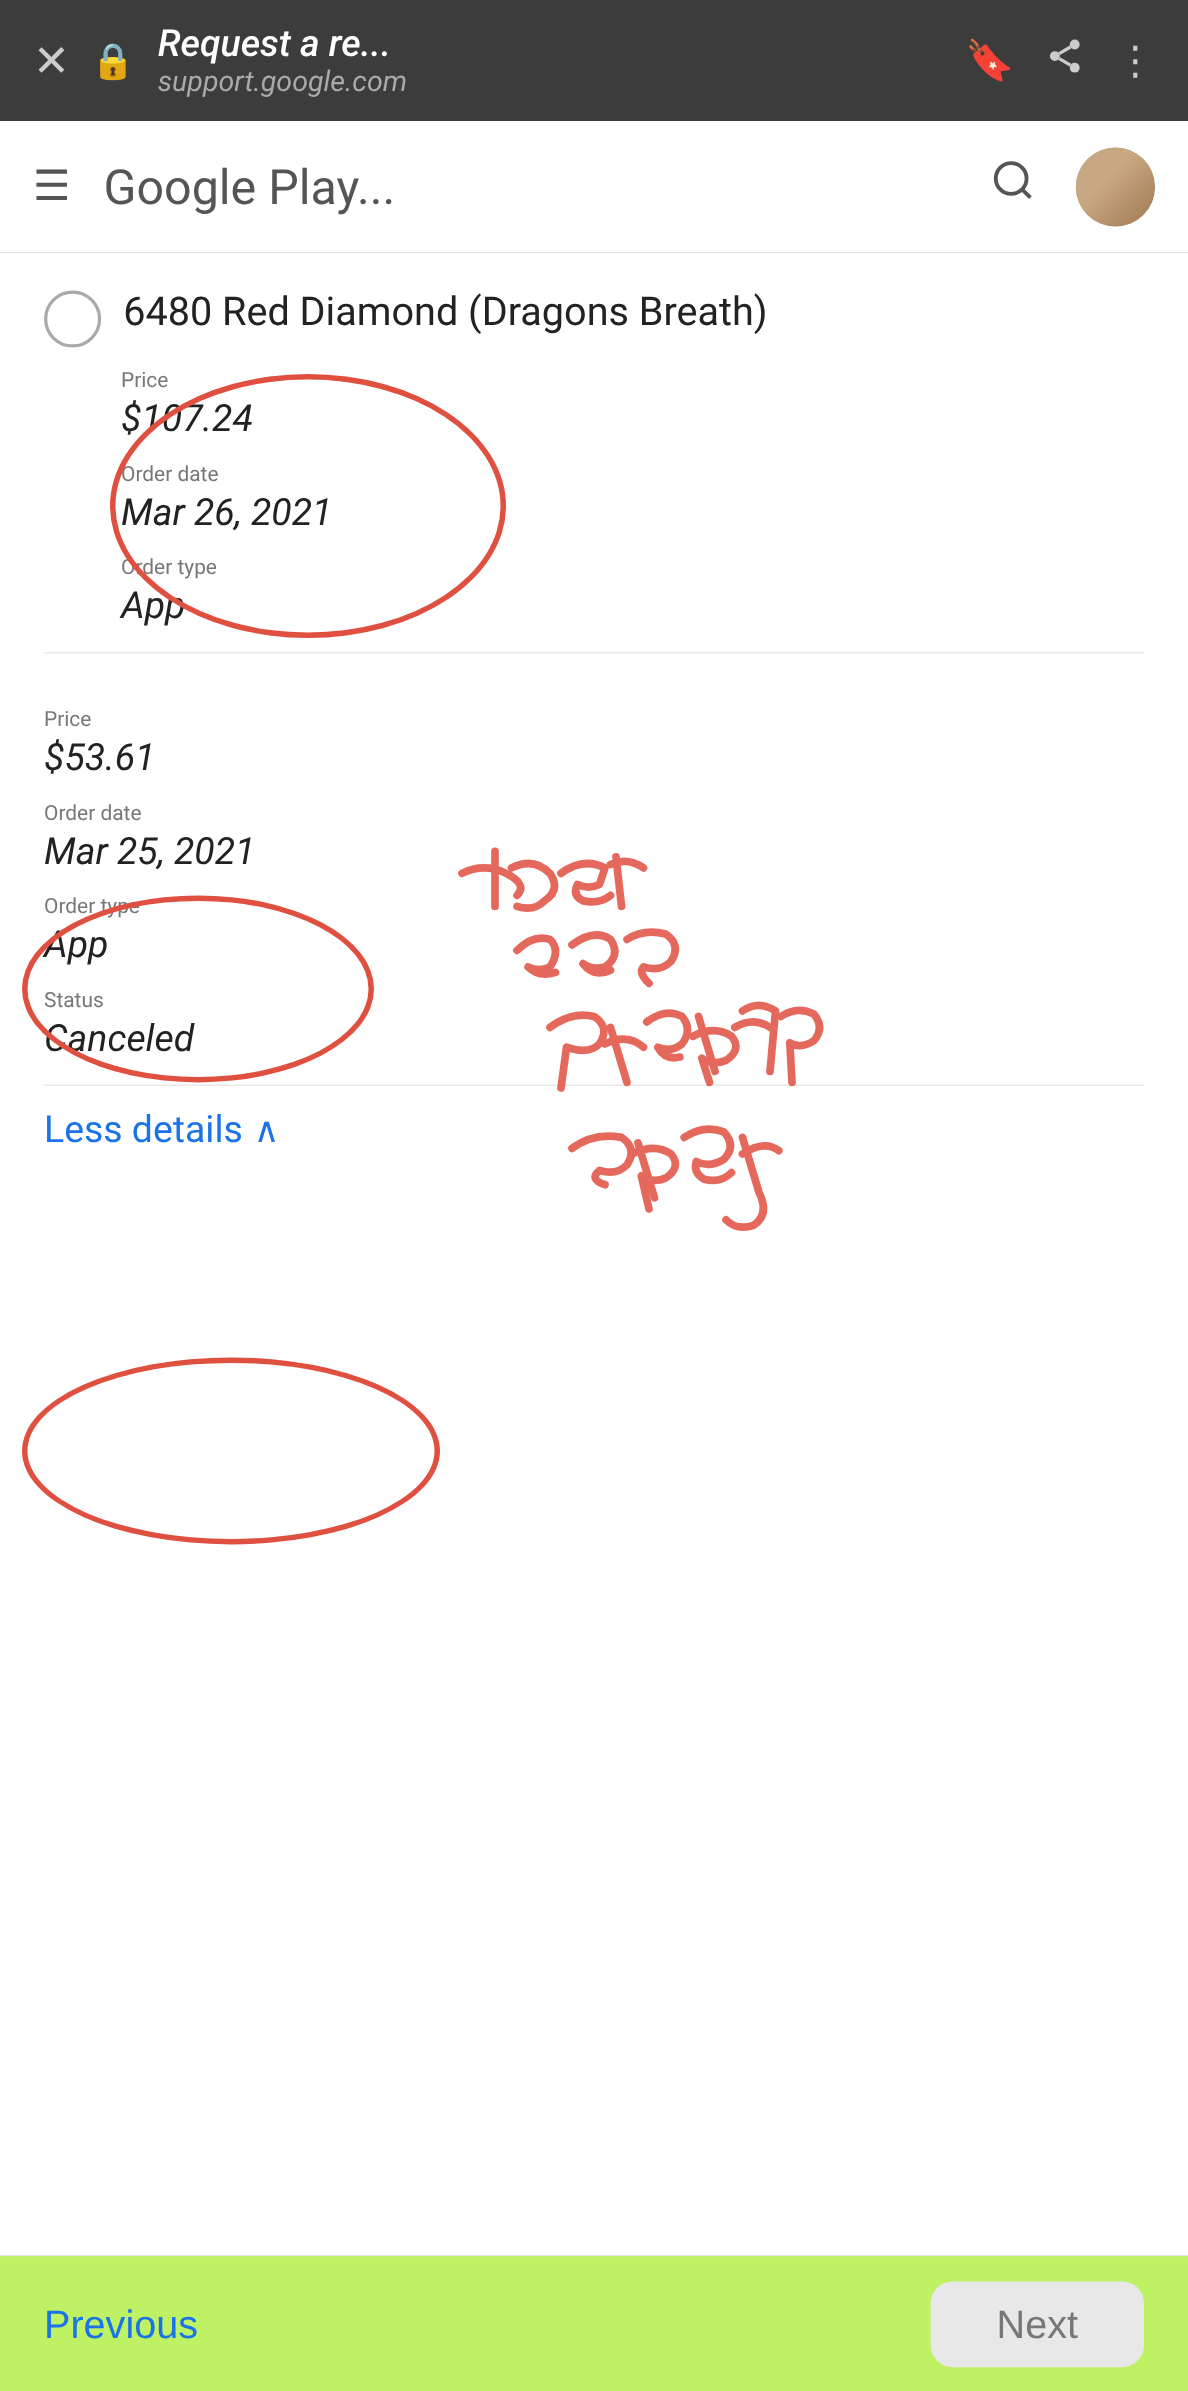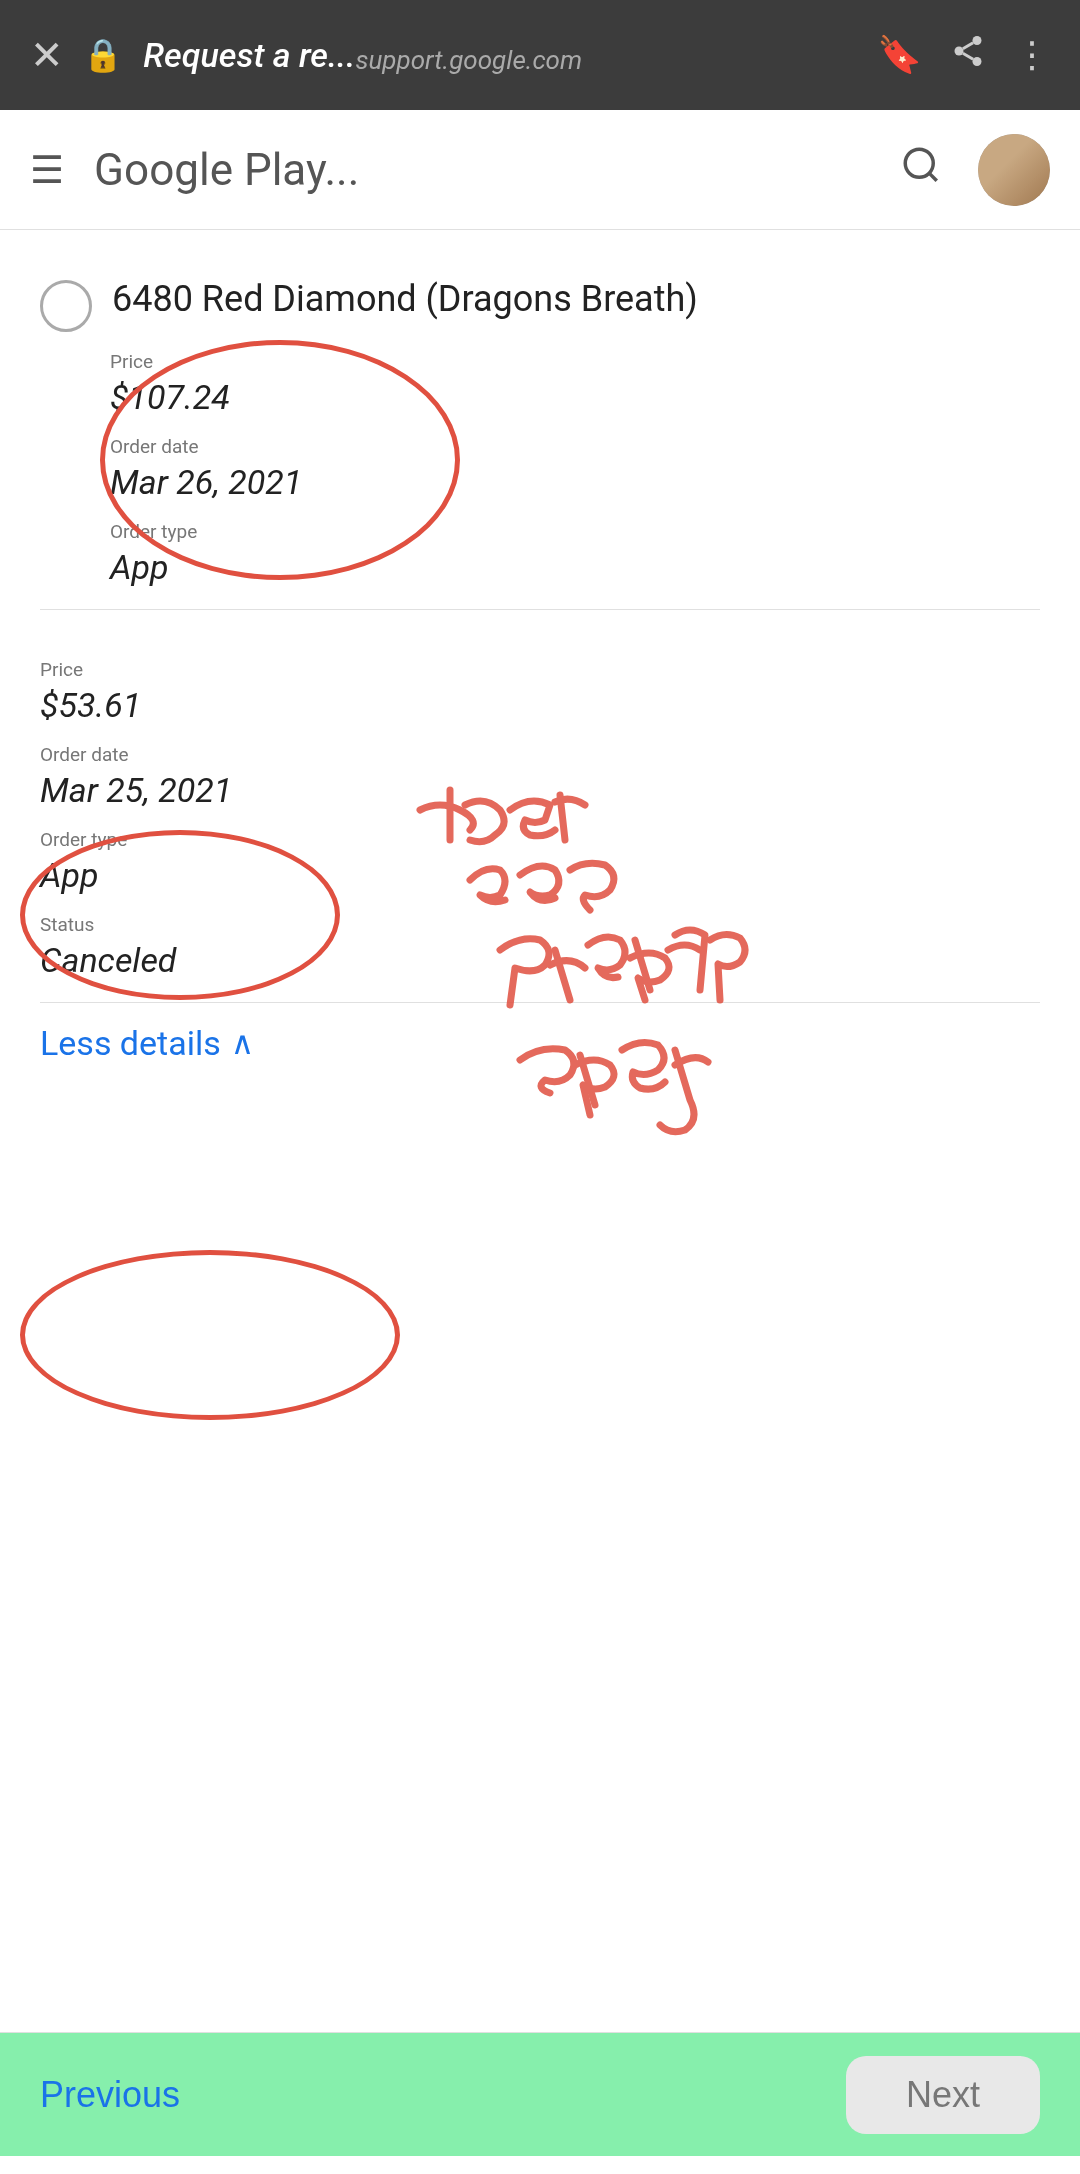--- a/index.html
+++ b/index.html
@@ -27,22 +27,22 @@
       color: #ccc;
       cursor: pointer;
     }
     .browser-bar .lock-icon {
       font-size: 32px;
       color: #ccc;
     }
     .browser-bar .url-block {
       flex: 1;
       display: flex;
-      flex-direction: row;
-      align-items: flex-end;
+      flex-direction: column;
+      align-items: flex-start;
     }
     .browser-bar .page-title {
       font-size: 34px;
       font-weight: 500;
       color: #fff;
       font-style: italic;
     }
     .browser-bar .url-text {
       font-size: 26px;
       color: #aaa;
@@ -110,21 +110,20 @@
     .order-block {
       padding: 30px 0 20px 0;
       border-bottom: 1px solid #e0e0e0;
       position: relative;
     }
     .order-block-header {
       display: flex;
       align-items: flex-start;
       gap: 20px;
       margin-bottom: 10px;
-      margin-top: 16px;
     }
     .radio-circle {
       width: 52px;
       height: 52px;
       border-radius: 50%;
       border: 3px solid #aaa;
       flex-shrink: 0;
       margin-top: 4px;
       background: #fff;
     }
@@ -157,24 +156,24 @@
       gap: 10px;
       color: #1a73e8;
       font-size: 34px;
       padding: 20px 0 10px 0;
       cursor: pointer;
     }
 
     
     .bottom-nav {
       position: fixed;
-      bottom: 18px;
+      bottom: 0;
       width: 1080px;
       height: 124px;
-      background: #86efac;
+      background: #bef264;
       border-top: 1px solid #e0e0e0;
       display: flex;
       align-items: center;
       justify-content: space-between;
       padding: 0 40px;
     }
     .prev-btn {
       font-size: 36px;
       color: #1a73e8;
       font-weight: 500;

